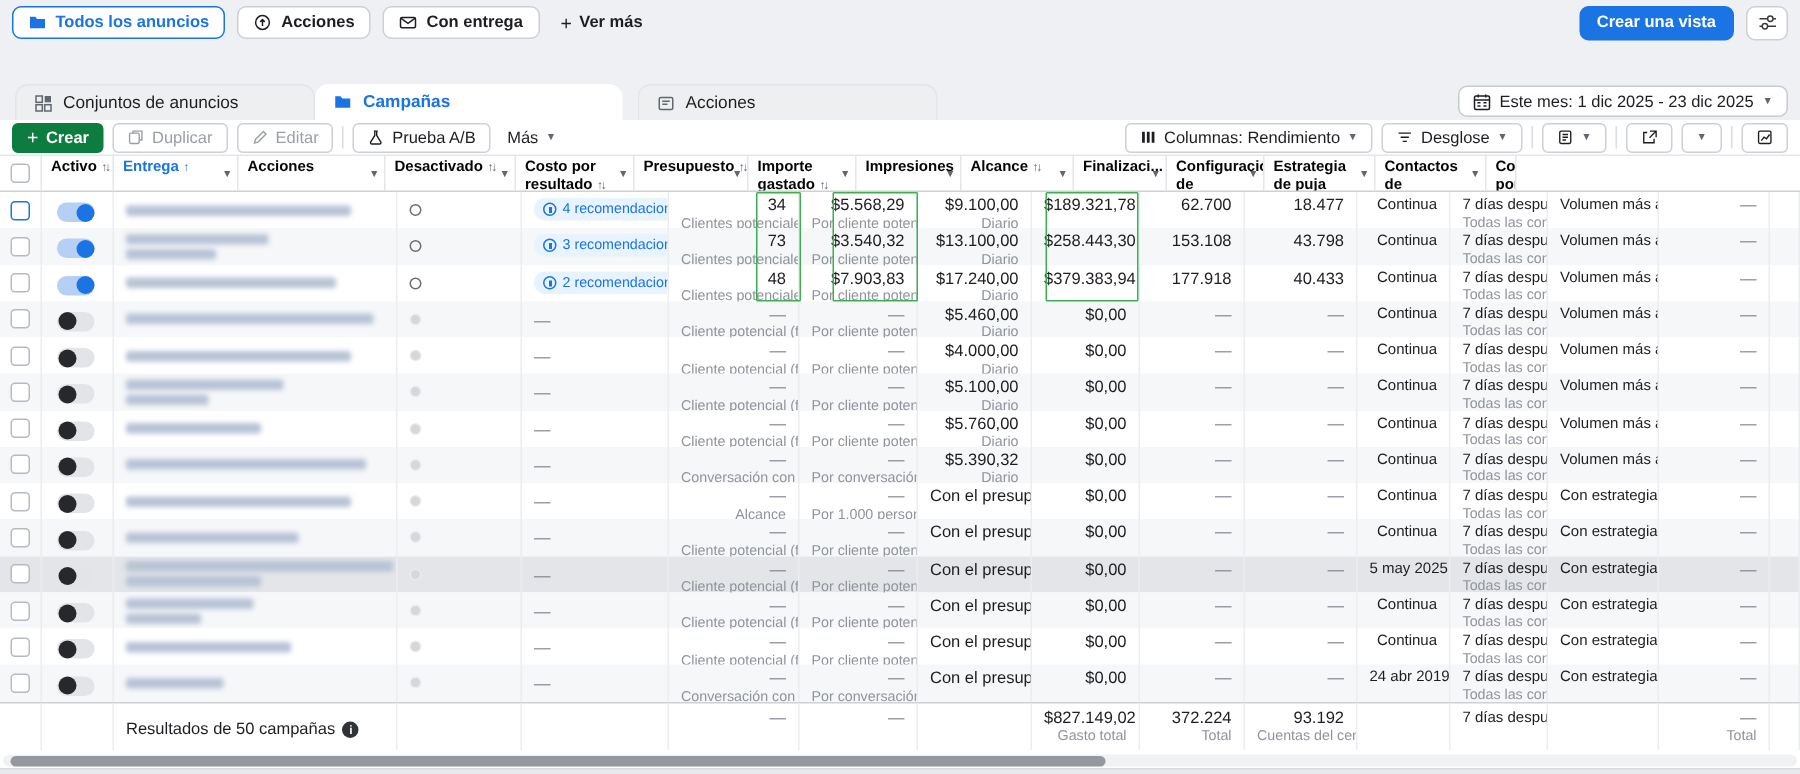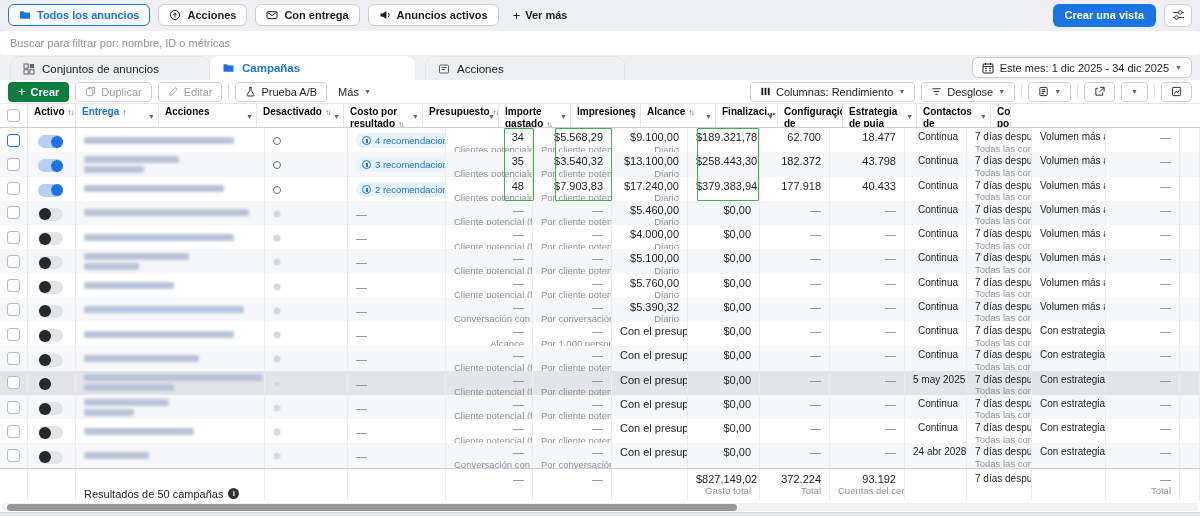--- a/index.html
+++ b/index.html
@@ -119,45 +119,37 @@
         </svg>
       <span>Acciones</span>
     </div>
     <div class="fpill">
       <svg width="12" height="12" viewBox="0 0 12 12">
           <rect x="1" y="2.7" width="10" height="6.8" rx="1" fill="none" stroke="currentColor"></rect>
           <path d="M1.4 3.2L6 6.6l4.6-3.4" fill="none" stroke="currentColor"></path>
         </svg>
       <span>Con entrega</span>
     </div>
-    <div class="fpill">
-      <svg width="12" height="12" viewBox="0 0 12 12">
-          <path d="M1.5 4.6v2.8h1.8L7.4 9.7V2.3L3.3 4.6z" fill="currentColor"></path>
-          <path d="M9.3 4.1a2.6 2.6 0 0 1 0 3.8" stroke="currentColor" fill="none"></path>
-        </svg>
-      <span>Anuncios activos</span>
-    </div>
     <div class="vermas">
       <span class="plusg">+</span>
       <span>Ver más</span>
     </div>
     <div class="spacer"></div>
     <div class="create-view">
       <span>Crear una vista</span>
     </div>
     <div class="icon-btn">
       <svg width="13" height="12" viewBox="0 0 13 12">
           <path d="M1 3.5h11M1 8.5h11" stroke="currentColor"></path>
           <circle cx="8.2" cy="3.5" r="1.8" fill="#fff" stroke="currentColor"></circle>
           <circle cx="4.6" cy="8.5" r="1.8" fill="#fff" stroke="currentColor"></circle>
         </svg>
     </div>
   </div>
 
-  <input class="search-bar" readonly="" placeholder="Buscar para filtrar por: nombre, ID o métricas" style="">
 
   <div class="tabs-row">
     <div class="tab">
       <svg width="12" height="12" viewBox="0 0 12 12">
           <rect x="1" y="1" width="4.2" height="4.2" fill="none" stroke="#606770"></rect>
           <rect x="6.8" y="1" width="4.2" height="4.2" fill="#606770"></rect>
           <rect x="1" y="6.8" width="4.2" height="4.2" fill="none" stroke="#606770"></rect>
           <rect x="6.8" y="6.8" width="4.2" height="4.2" fill="none" stroke="#606770"></rect>
         </svg>
       <span>Conjuntos de anuncios</span>
@@ -173,21 +165,21 @@
           <rect x="1.5" y="2" width="9" height="8" rx="1" fill="none" stroke="#606770"></rect>
           <path d="M3.5 4.5h5M3.5 6.5h3.5" stroke="#606770"></path>
         </svg>
       <span>Acciones</span>
     </div>
     <div class="date-btn">
       <svg width="12" height="12" viewBox="0 0 12 12">
           <rect x="1" y="2" width="10" height="9" rx="1" fill="none" stroke="#1c1e21"></rect>
           <path d="M1 4.6h10M3.5 1v2M8.5 1v2M3 6.5h2M7 6.5h2M3 8.7h2M7 8.7h2" stroke="#1c1e21"></path>
         </svg>
-      <span>Este mes: 1 dic 2025 - 34 dic 2025</span>
+      <span>Este mes: 1 dic 2025 - 23 dic 2025</span>
       <span class="caret-g">▼</span>
     </div>
   </div>
 
   <div class="card">
     <div class="toolbar">
       <div class="btn green">
           <span class="plusg">+</span>
           <span>Crear</span>
         </div>
@@ -344,36 +336,36 @@
           <div class="td col-name" style="width: 189px;">
             <div class="nb" style="width: 95px;"></div>
             <div class="nb" style="width: 60px;"></div>
           </div>
           <div class="td col-delivery" style="width: 83px;"><span class="st-ic proc"></span><span class="st-tx">Procesando</span></div>
           <div class="td col-actions" style="width: 98px;"><span class="rec">
               <span class="rec-ic"></span>
               <span>3 recomendaciones</span>
             </span></div>
           <div class="td col-results ar" style="width: 87px;">
-            <div class="val">35</div>
+            <div class="val">73</div>
             <div class="sub">Clientes potenciales (...</div>
           </div>
           <div class="td col-cpr ar" style="width: 79px;">
             <div class="val">$3.540,32</div>
             <div class="sub">Por cliente potencial (...</div>
           </div>
           <div class="td col-budget ar" style="width: 76px;">
             <div class="val">$13.100,00</div>
             <div class="sub">Diario</div>
           </div>
           <div class="td col-spent ar" style="width: 72px;">
             <div class="val">$258.443,30</div>
           </div>
           <div class="td col-impressions ar" style="width: 70px;">
-            <div class="val">182.372</div>
+            <div class="val">153.108</div>
           </div>
           <div class="td col-reach ar" style="width: 75px;">
             <div class="val">43.798</div>
           </div>
           <div class="td col-end ar" style="width: 62px;">
             <div class="val">Continua</div>
           </div>
           <div class="td col-attribution" style="width: 65px;">
             <div class="val">7 días despué...</div>
             <div class="sub">Todas las conver...</div>
@@ -965,39 +957,39 @@
           <div class="td col-spent ar" style="width: 72px;">
             <div class="val">$0,00</div>
           </div>
           <div class="td col-impressions ar" style="width: 70px;">
             <div class="val dash">—</div>
           </div>
           <div class="td col-reach ar" style="width: 75px;">
             <div class="val dash">—</div>
           </div>
           <div class="td col-end ar" style="width: 62px;">
-            <div class="val">24 abr 2028</div>
+            <div class="val">24 abr 2019</div>
           </div>
           <div class="td col-attribution" style="width: 65px;">
             <div class="val">7 días despué...</div>
             <div class="sub">Todas las conver...</div>
           </div>
           <div class="td col-bid" style="width: 74px;">
             <div class="val">Con estrategia ...</div>
           </div>
           <div class="td col-contacts ar" style="width: 74px;">
             <div class="val dash">—</div>
           </div>
           <div class="td col-cost_contact ar" style="width: 20px;"></div>
         </div>
       </div>
     <div class="tfoot" id="tfoot">
         <div class="td col-check" style="width: 28px;"></div>
         <div class="td col-active" style="width: 48px;"></div>
-        <div class="td col-name" style="width: 189px; justify-content: flex-end;">
+        <div class="td col-name" style="width: 189px;">
           <div class="f-label">
             <span>Resultados de 50 campañas</span>
             <span class="info">i</span>
           </div>
         </div>
         <div class="td col-delivery" style="width: 83px;"></div>
         <div class="td col-actions" style="width: 98px;"></div>
         <div class="td col-results ar" style="width: 87px;">
           <div class="val dash">—</div>
         </div>

